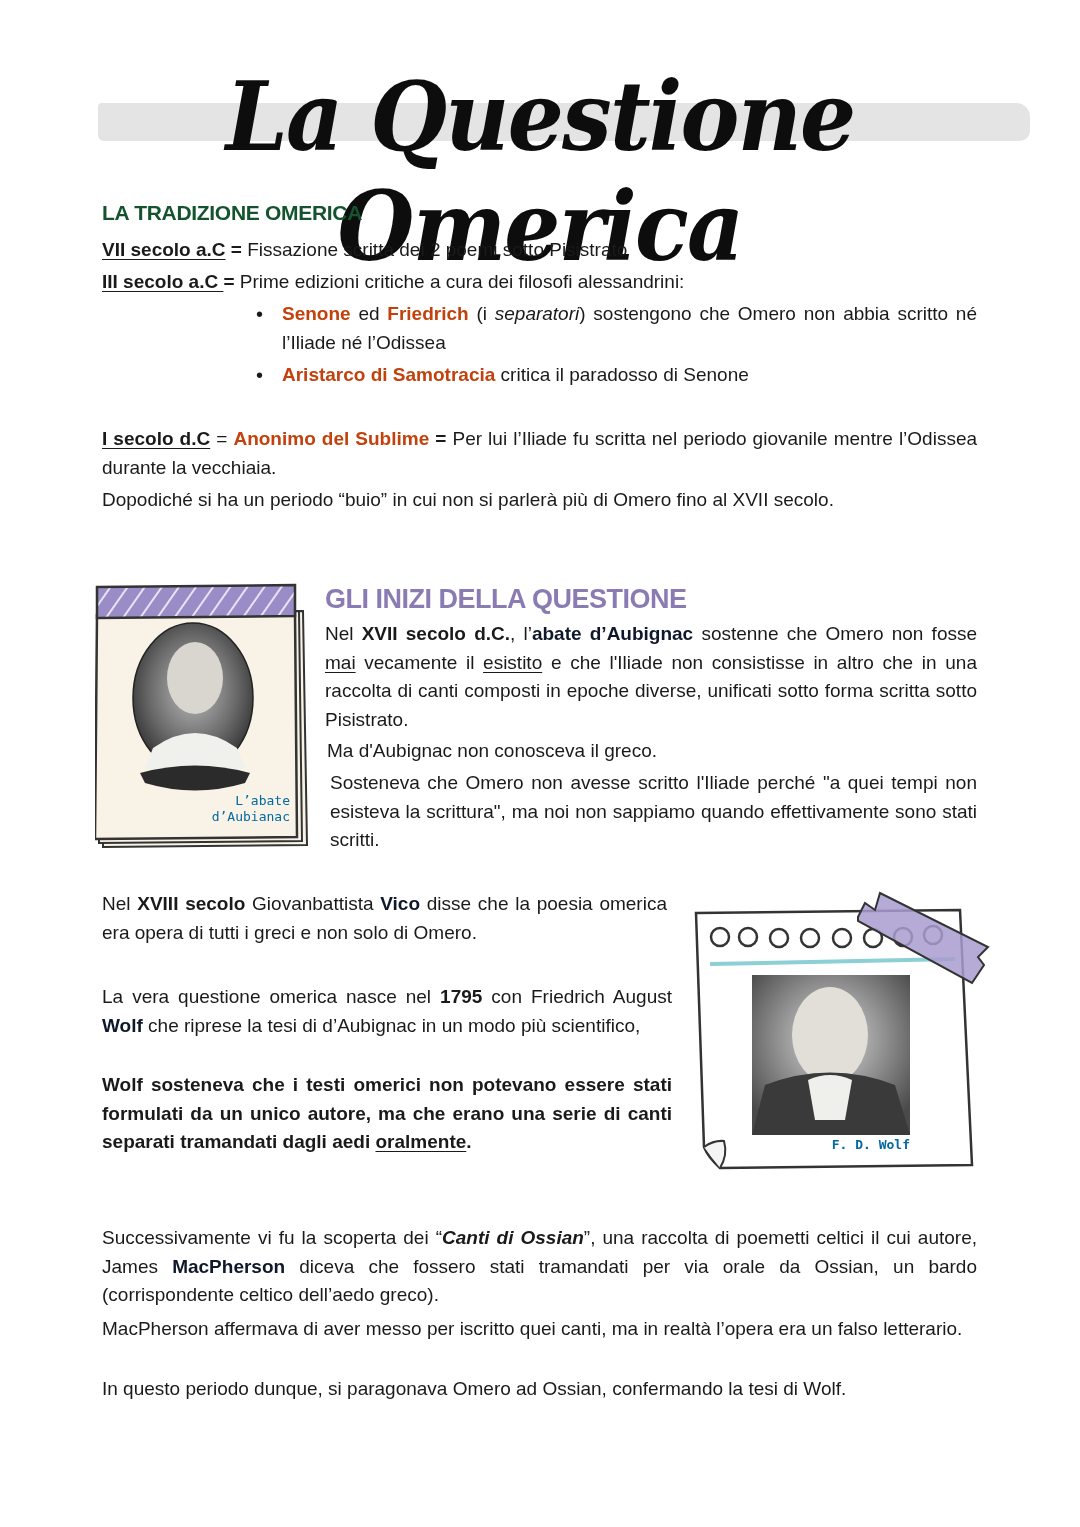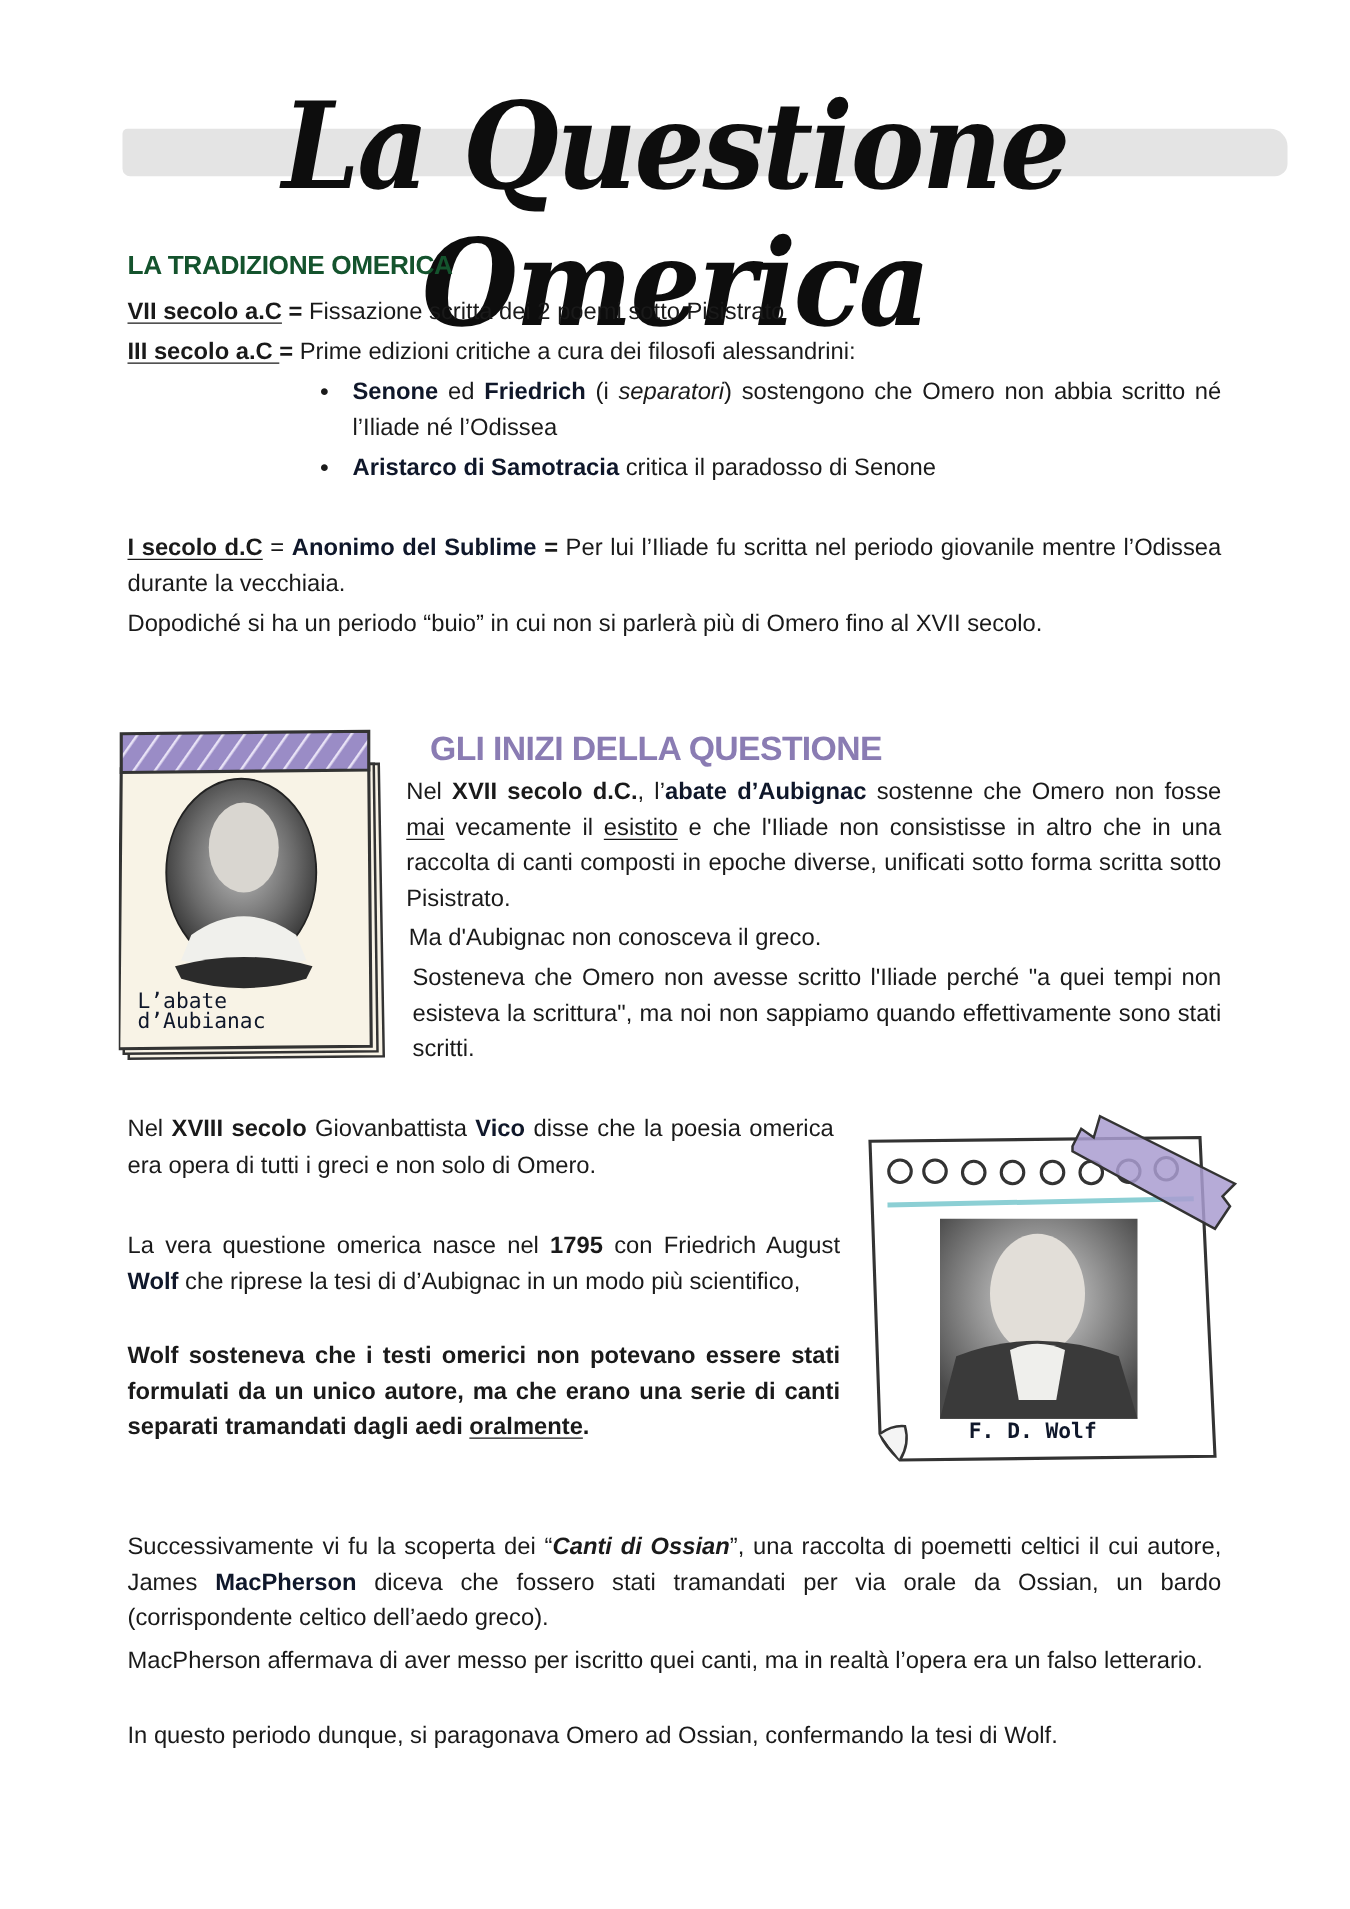--- a/index.html
+++ b/index.html
@@ -11,29 +11,29 @@
   .title { left: 0; top: 62px; width: 1080px; text-align: center;
            font-family: "DejaVu Serif", serif; font-style: italic; font-weight: bold;
            font-size: 96px; line-height: 110px; letter-spacing: -2px; color: #0d0d0d;
            transform: scaleX(0.92); }
   .h-orange { color: #14532d; font-weight: bold; font-size: 21px; letter-spacing: -0.3px; }
   .h-purple { color: #8a7cb3; font-weight: bold; font-size: 27px; letter-spacing: -0.5px; }
   .txt { font-size: 19px; line-height: 28.5px; }
   .just { text-align: justify; }
   .u { text-decoration: underline; text-underline-offset: 3px; }
   .b { font-weight: bold; }
-  .or { color: #0f172a; font-weight: bold; }
+  .or { color: #c2410c; font-weight: bold; }
   .pu { color: #0f172a; font-weight: bold; }
   .it { font-style: italic; }
   ul.bul { margin: 0; padding: 0; list-style: none; }
   ul.bul li { position: relative; padding-left: 30px; }
   ul.bul li::before { content: "•"; position: absolute; left: 4px; top: 0; font-size: 20px; }
   .card1 { left: 95px; top: 583px; width: 205px; height: 262px; }
   .card2 { left: 690px; top: 885px; width: 300px; height: 290px; }
-  .caption { font-family: "DejaVu Sans Mono", monospace; font-size: 17px; text-align: left; color: #0f172a; line-height: 16px; }
+  .caption { font-family: "DejaVu Sans Mono", monospace; font-size: 13px; text-align: right; color: #0369a1; line-height: 16px; }
 </style>
 </head>
 <body>
 
 <div class="abs title-band"></div>
 <div class="abs title">La Questione Omerica</div>
 
 <div class="abs h-orange" style="left:102px; top:201px;">LA TRADIZIONE OMERICA</div>
 
 <div class="abs txt" style="left:102px; top:236px; width:880px;">
@@ -78,21 +78,21 @@
     <ellipse cx="100" cy="95" rx="28" ry="36" fill="#d9d6d0"></ellipse>
     <path d="M58 165 Q100 135 142 165 L150 185 Q100 200 50 185 Z" fill="#f0f0ec"></path>
     <path d="M45 190 Q100 175 155 190 L150 200 Q100 215 50 200 Z" fill="#2b2b2b"></path>
   </svg>
   <div class="abs caption" style="left:15px; top:210px; width:180px;">
     <div>L’abate</div>
     <div>d’Aubianac</div>
   </div>
 </div>
 
-<div class="abs h-purple" style="left:344px; top:584px;">GLI INIZI DELLA QUESTIONE</div>
+<div class="abs h-purple" style="left:325px; top:584px;">GLI INIZI DELLA QUESTIONE</div>
 <div class="abs txt just" style="left:325px; top:620px; width:652px;">
   <span>Nel </span><span class="b">XVII secolo d.C.</span><span>, l’</span><span class="pu">abate d’Aubignac</span><span> sostenne che Omero non fosse </span><span class="u">mai</span><span> vecamente il </span><span class="u">esistito</span><span> e che l'Iliade non consistisse in altro che in una raccolta di canti composti in epoche diverse, unificati sotto forma scritta sotto Pisistrato.</span>
 </div>
 <div class="abs txt" style="left:327px; top:737px; width:650px;">Ma d'Aubignac non conosceva il greco.</div>
 <div class="abs txt just" style="left:330px; top:769px; width:647px;">Sosteneva che Omero non avesse scritto l'Iliade perché "a quei tempi non esisteva la scrittura", ma noi non sappiamo quando effettivamente sono stati scritti.</div>
 
 <div class="abs txt just" style="left:102px; top:890px; width:565px;">
   <span>Nel </span><span class="b">XVIII secolo</span><span> Giovanbattista </span><span class="pu">Vico</span><span> disse che la poesia omerica era opera di tutti i greci e non solo di Omero.</span>
 </div>
 

